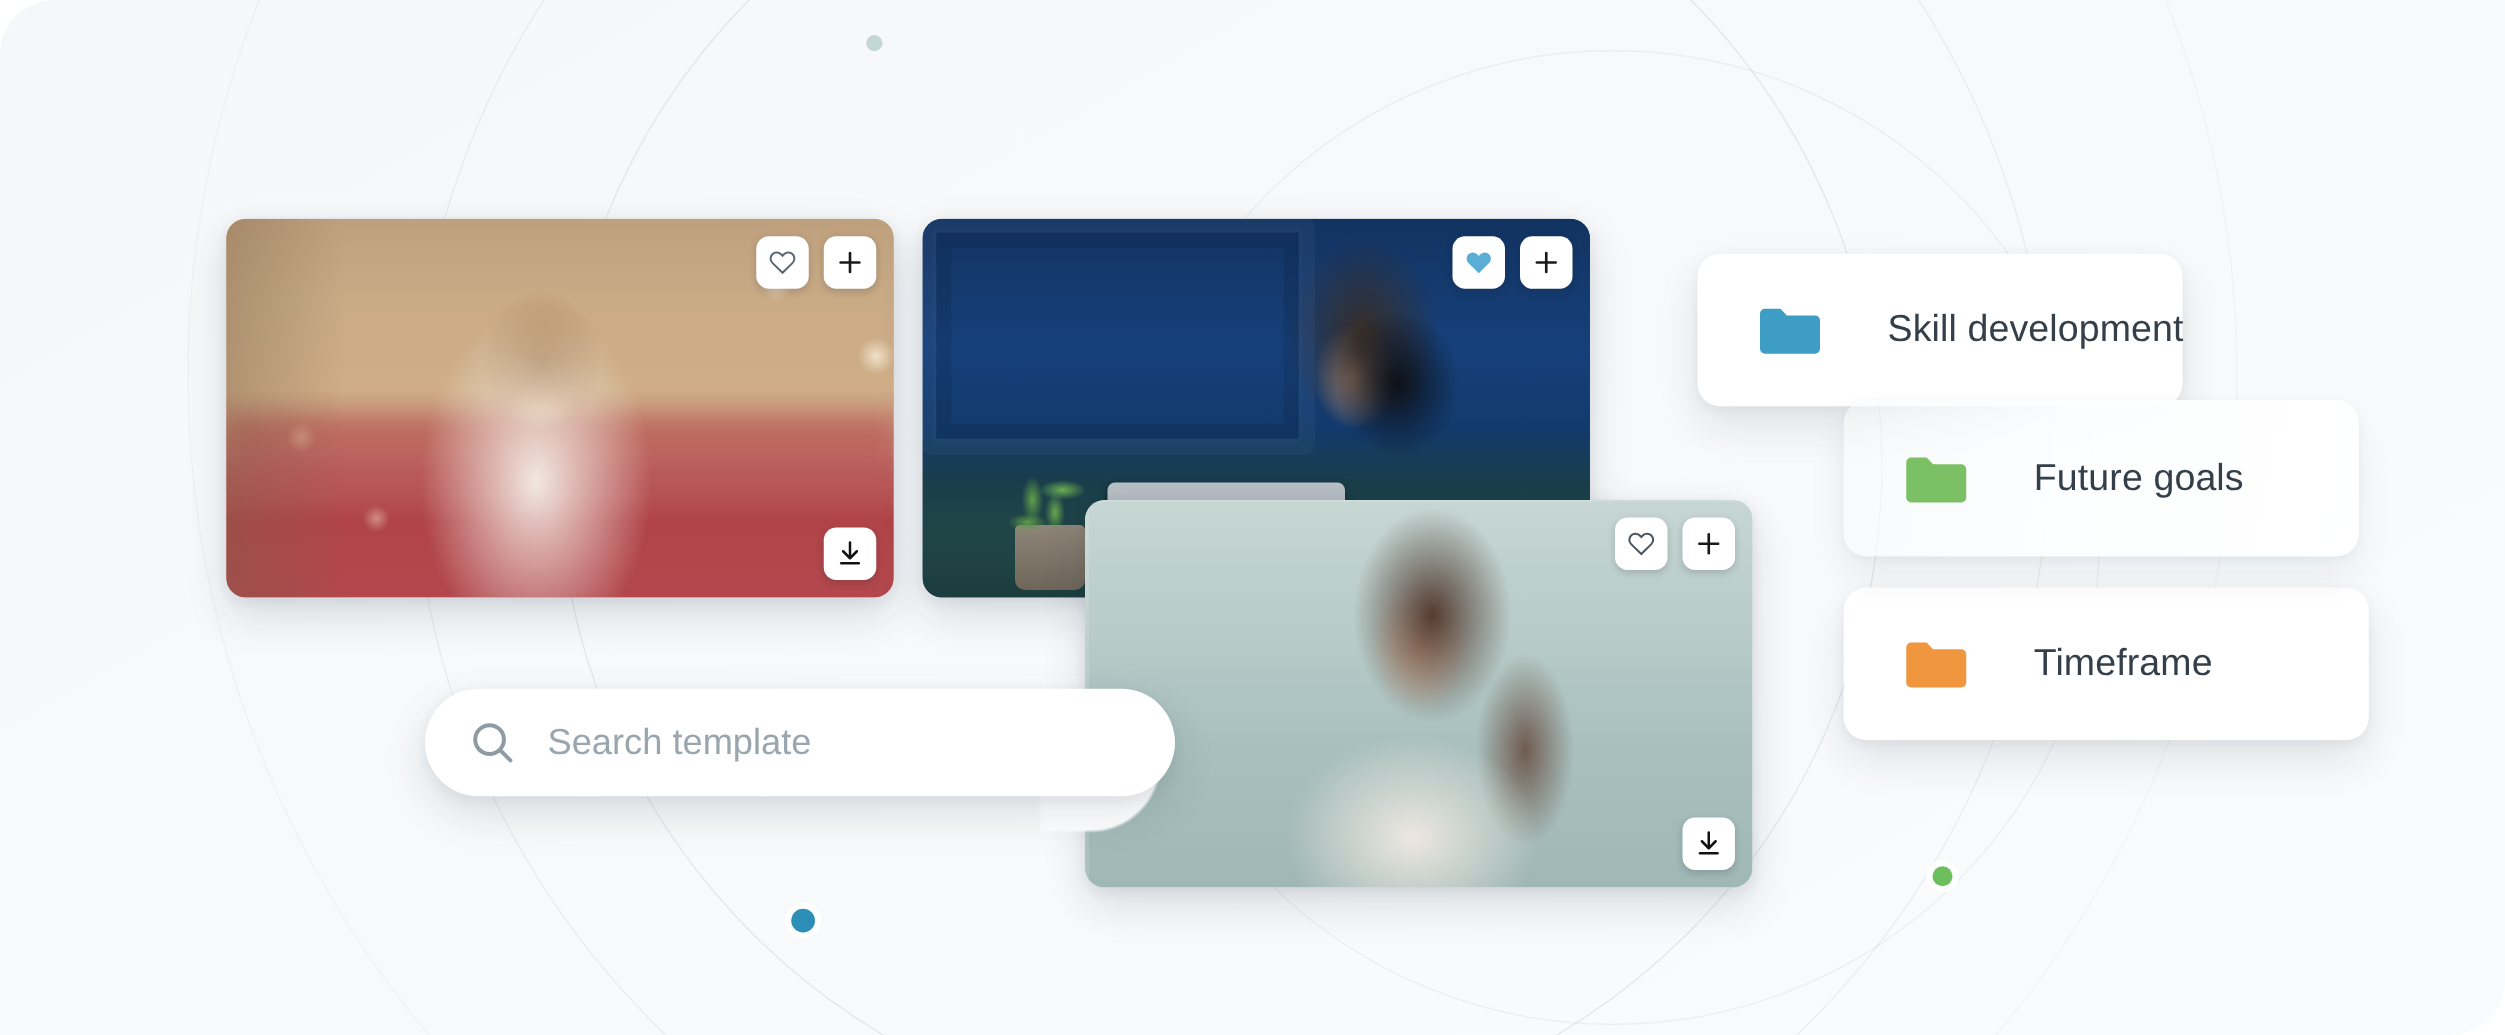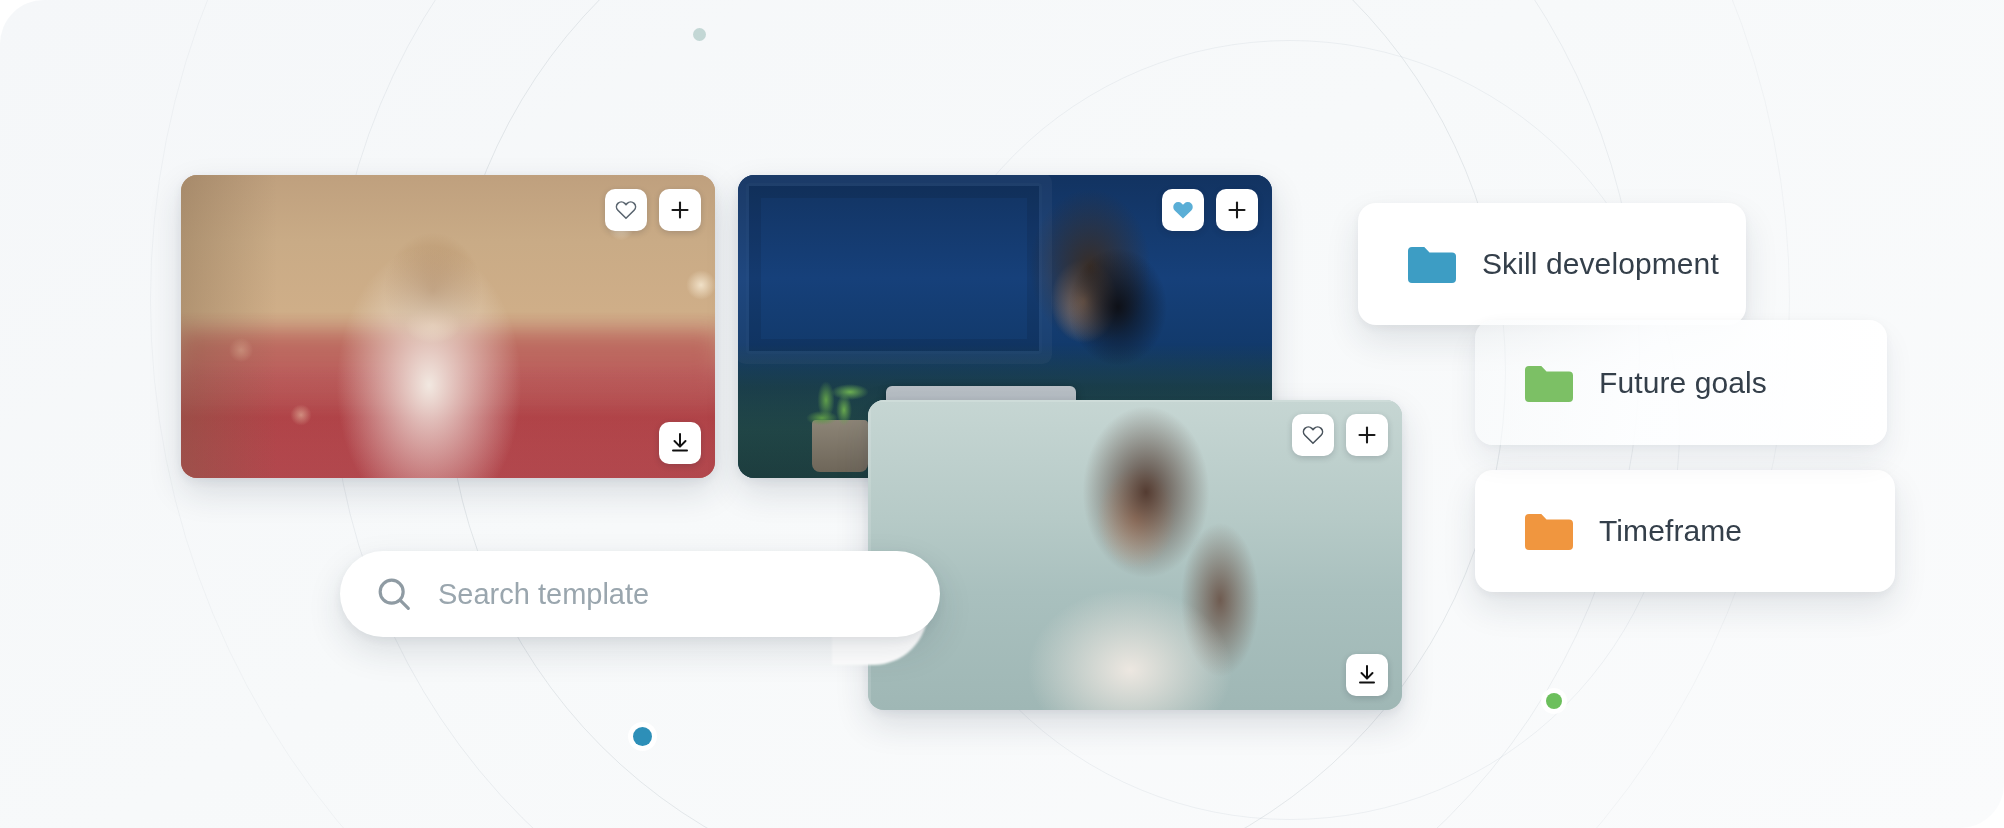--- a/index.html
+++ b/index.html
@@ -156,21 +156,21 @@
   #search-bar .sicon{ flex:0 0 auto; display:flex; }
   #search-input{
     border:0; outline:0; background:transparent; flex:1 1 auto; height:100%;
     font-family:"Liberation Sans", sans-serif; font-size:29px; color:#46535f;
   }
   #search-input::placeholder{ color:#9aa6ae; }
 
   
   .folder-card{
     position:absolute; border-radius:18px; display:flex; align-items:center;
-    padding-left:48px; gap:24px; z-index:5;
+    padding-left:48px; gap:52px; z-index:5;
   }
   #folder-card-0{
     left:1358px; top:203px; width:388px; height:122px;
     background:#ffffff;
     box-shadow:0 16px 34px rgba(30,45,65,.11), 0 3px 9px rgba(30,45,65,.05);
   }
   #folder-card-1{
     left:1475px; top:320px; width:412px; height:125px;
     background:linear-gradient(100deg, rgba(248,250,251,.55) 0%, rgba(253,254,255,.92) 42%, #ffffff 100%);
     box-shadow:0 16px 30px rgba(30,45,65,.07), 0 2px 8px rgba(30,45,65,.04);

